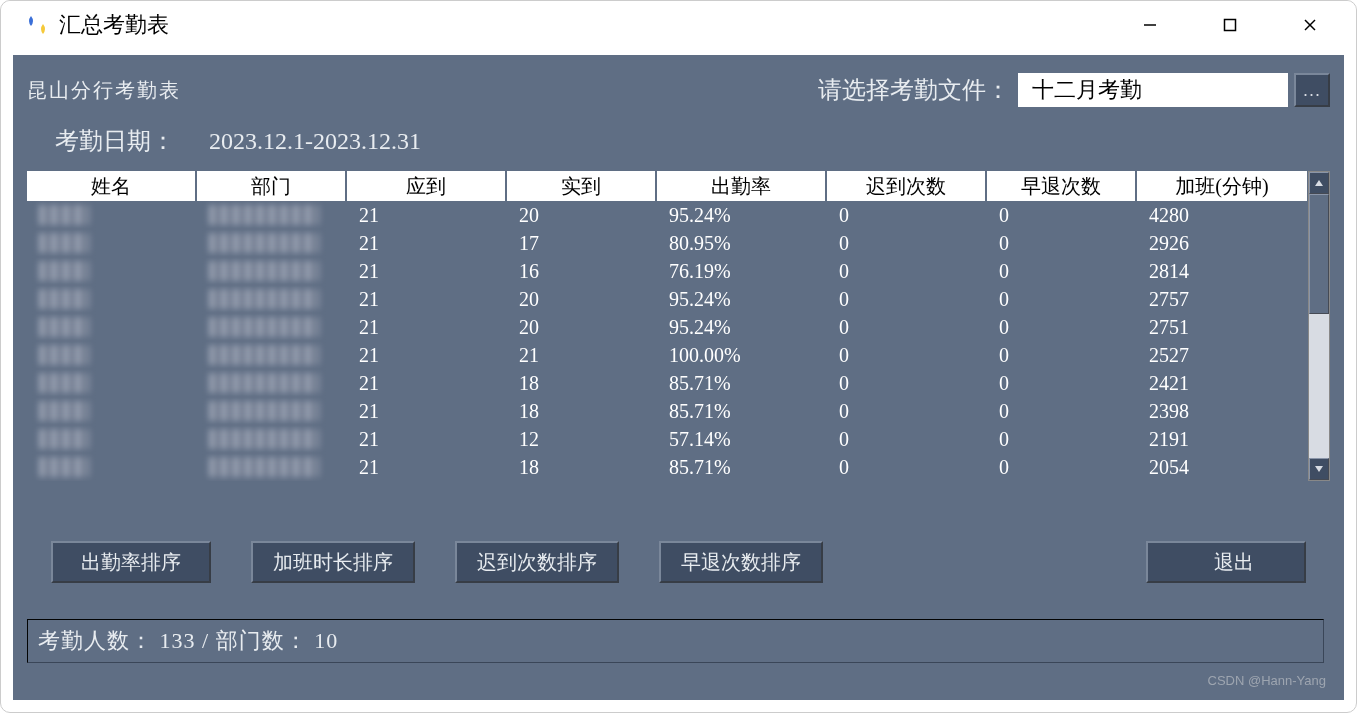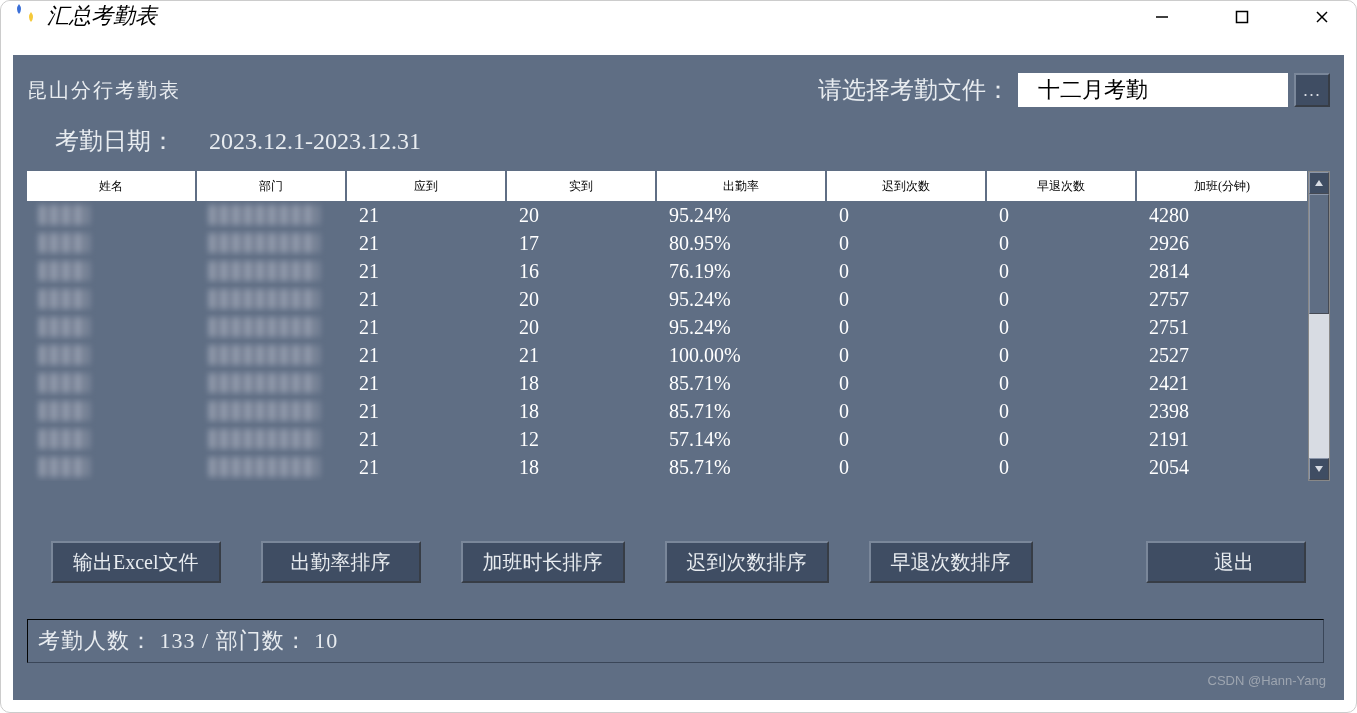--- a/index.html
+++ b/index.html
@@ -15,25 +15,24 @@
       height: 713px;
       background: #fff;
       border: 1px solid #ccc;
       border-radius: 10px;
       display: flex;
       flex-direction: column;
     }
     .titlebar {
       height: 48px;
       display: flex;
-      align-items: flex-start;
-      padding: 0 12px;
+      align-items: center;
+      padding: 0 24px;
       background: #fff;
       border-radius: 10px 10px 0 0;
-      font-style: italic;
     }
     .titlebar-icon {
       width: 24px; height: 24px;
       margin-right: 10px;
     }
     .titlebar-title {
       font-size: 22px;
       flex: 1;
       font-family: "Microsoft YaHei", sans-serif;
     }
@@ -66,21 +65,21 @@
     .file-prompt {
       font-size: 24px;
       margin-right: 8px;
     }
     .file-select {
       width: 270px;
       height: 34px;
       background: #fff;
       color: #000;
       font-size: 22px;
-      padding: 2px 20px;
+      padding: 2px 14px;
       border: none;
       font-family: inherit;
     }
     .browse-btn {
       width: 36px; height: 34px;
       margin-left: 6px;
       background: #3f4d63;
       color: #d8dce3;
       border: 2px outset #7a879a;
       display: flex; align-items: center; justify-content: center;
@@ -97,21 +96,21 @@
       display: flex;
     }
     .table-main { flex: 1; }
     .table-header {
       display: flex;
       height: 30px;
     }
     .th {
       background: #fff;
       color: #000;
-      font-size: 12px;
+      font-size: 20px;
       display: flex;
       align-items: center;
       justify-content: center;
       border-right: 2px solid #5f6e84;
       font-family: "SimSun", serif;
     }
     .th:last-child { border-right: none; }
     .table-body {
       height: 280px;
       overflow: hidden;
@@ -409,21 +408,20 @@
         </div>
         <div class="sb-btn">
           <svg width="10" height="10" viewBox="0 0 10 10">
               <polygon points="1,2 9,2 5,8" fill="#d8dce3"></polygon>
             </svg>
         </div>
       </div>
     </div>
 
     <div class="btn-row">
-      <button class="action-btn">输出Excel文件</button>
       <button class="action-btn">出勤率排序</button>
       <button class="action-btn">加班时长排序</button>
       <button class="action-btn">迟到次数排序</button>
       <button class="action-btn">早退次数排序</button>
       <button class="action-btn exit">退出</button>
     </div>
 
     <div class="status-bar">
       <span>考勤人数：</span>
       <span>133</span>

